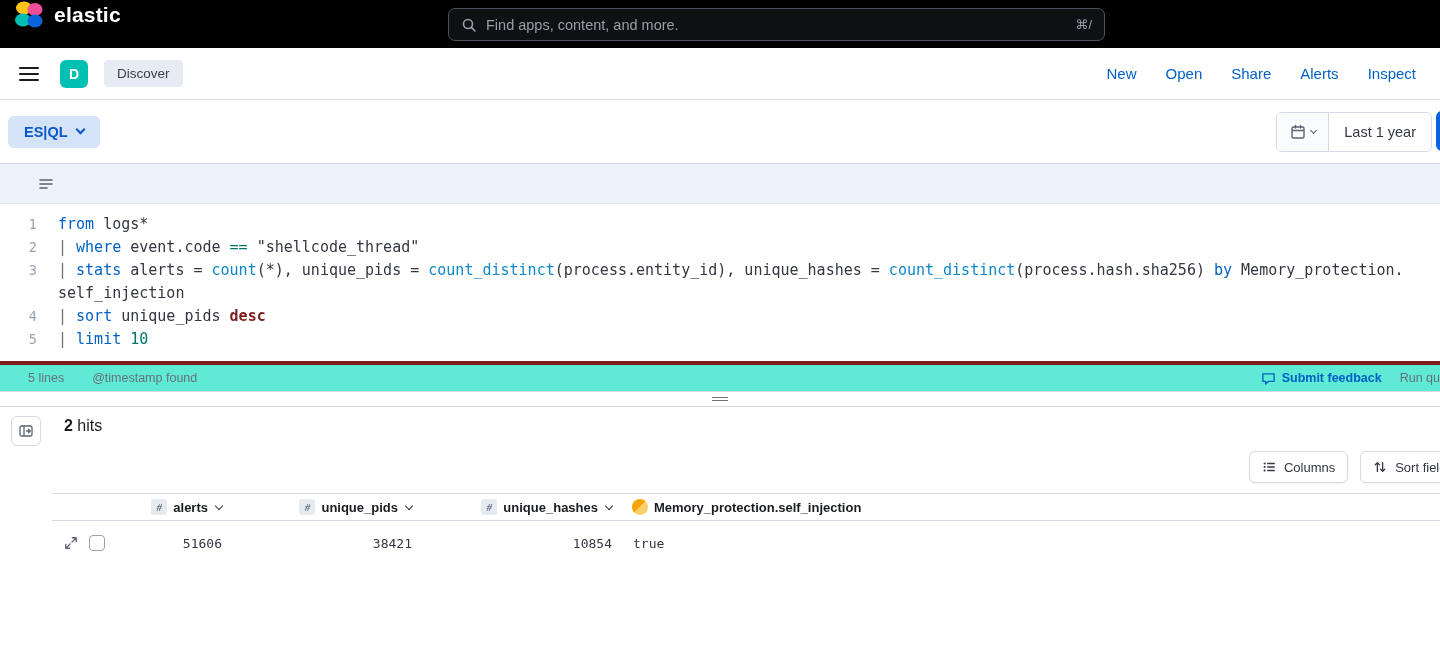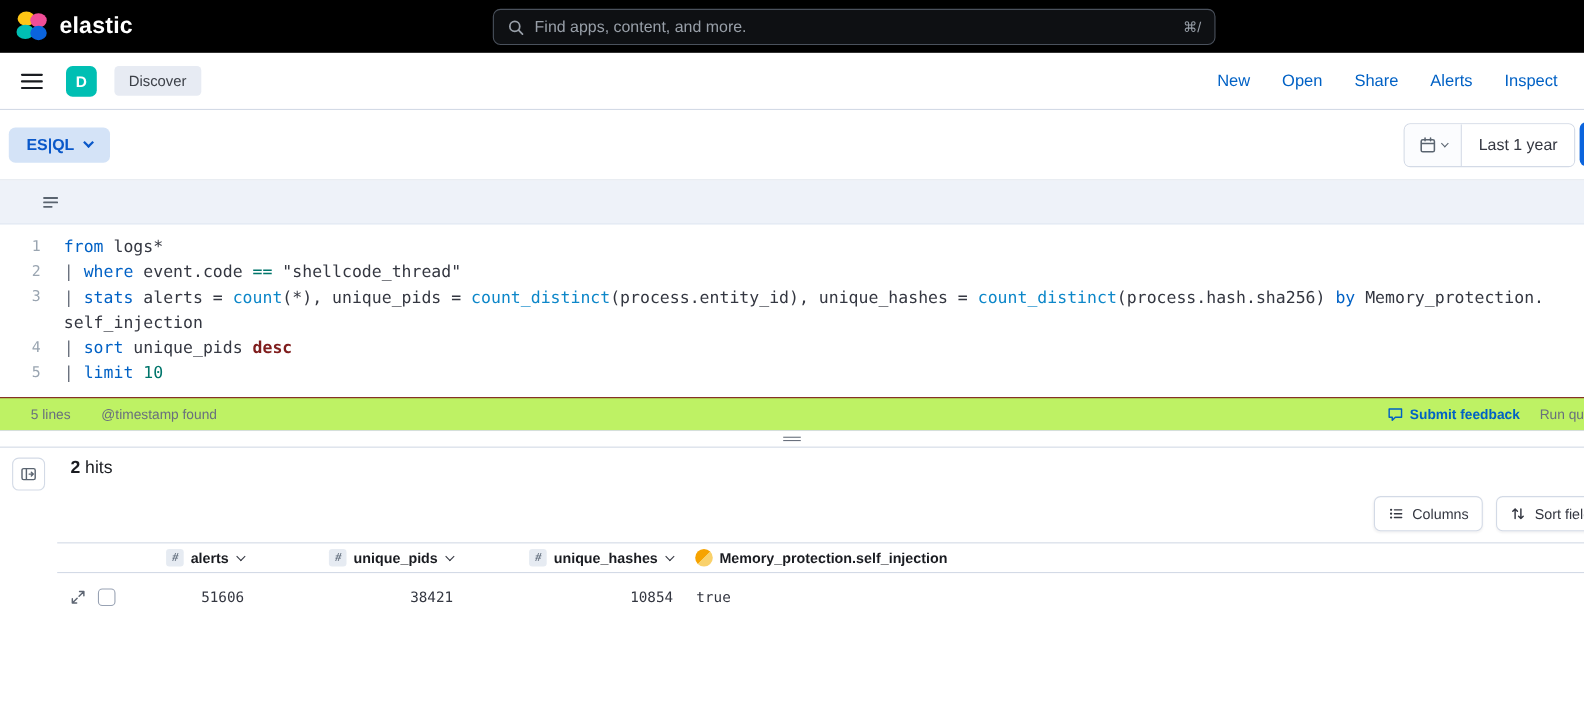--- a/index.html
+++ b/index.html
@@ -4,21 +4,21 @@
 <style>
   * { box-sizing: border-box; margin: 0; padding: 0; }
   html,body { width:1440px; height:653px; }
   body {
     font-family:"Liberation Sans",sans-serif;
     color:#343741; background:#fff;
     overflow:hidden; position:relative;
   }
 
   
-  .topbar { height:48px; background:#000; display:flex; align-items:center; padding:0 14px; position:relative; }
+  .topbar { height:48px; background:#000; display:flex; align-items:flex-start; padding:0 14px; position:relative; }
   .logo-wrap { display:flex; align-items:center; gap:10px; }
   .logo-text { color:#fff; font-size:21px; font-weight:600; letter-spacing:.2px; }
   .global-search {
     position:absolute; left:448px; top:8px; width:657px; height:33px;
     background:#0e1013; border:1px solid #4a515c; border-radius:7px;
     display:flex; align-items:center; gap:9px; padding:0 12px;
   }
   .search-placeholder { color:#989fa8; font-size:14.5px; flex:1; }
   .search-shortcut { color:#989fa8; font-size:13px; }
 
@@ -48,21 +48,21 @@
   .gutter { width:46px; flex:none; text-align:right; padding-right:9px; color:#9aa5b1; font-size:13.5px; user-select:none; }
   .code-text { white-space:pre; padding-left:12px; }
   .tok-kw  { color:#0061c5; }
   .tok-fn  { color:#0d87c9; }
   .tok-op  { color:#00756b; }
   .tok-num { color:#00756b; }
   .tok-str { color:#343741; }
   .tok-pipe{ color:#69707d; }
   .tok-txt { color:#343741; }
   .tok-bold{ color:#7f1d1d; font-weight:700; }
-  .editor-footer { height:30px; background:#bef264; border-top:1px solid #7f1d1d; display:flex; align-items:center; font-size:12.5px; color:#69707d; padding-left:28px; }
+  .editor-footer { height:30px; background:#5eead4; border-top:4px solid #7f1d1d; display:flex; align-items:center; font-size:12.5px; color:#69707d; padding-left:28px; }
   .ef-timestamp { margin-left:28px; }
   .feedback { margin-left:auto; color:#0061c5; font-weight:600; display:flex; align-items:center; gap:6px; cursor:pointer; white-space:nowrap; }
   .run-label { color:#69707d; margin-left:18px; white-space:nowrap; cursor:pointer; }
 
   
   .divider { height:14px; background:#fff; display:flex; flex-direction:column; align-items:center; justify-content:center; gap:2px; cursor:row-resize; }
   .handle-line { width:16px; height:0; border-top:1.5px solid #69707d; }
 
   
   .results { border-top:1px solid #d3dae6; display:flex; height:304px; background:#fff; }

